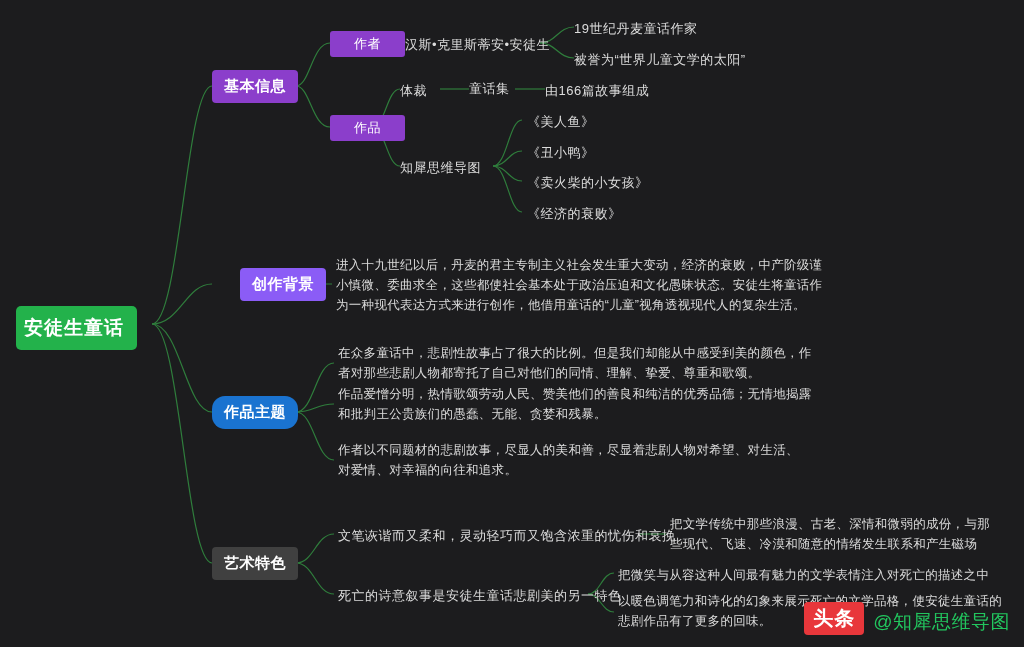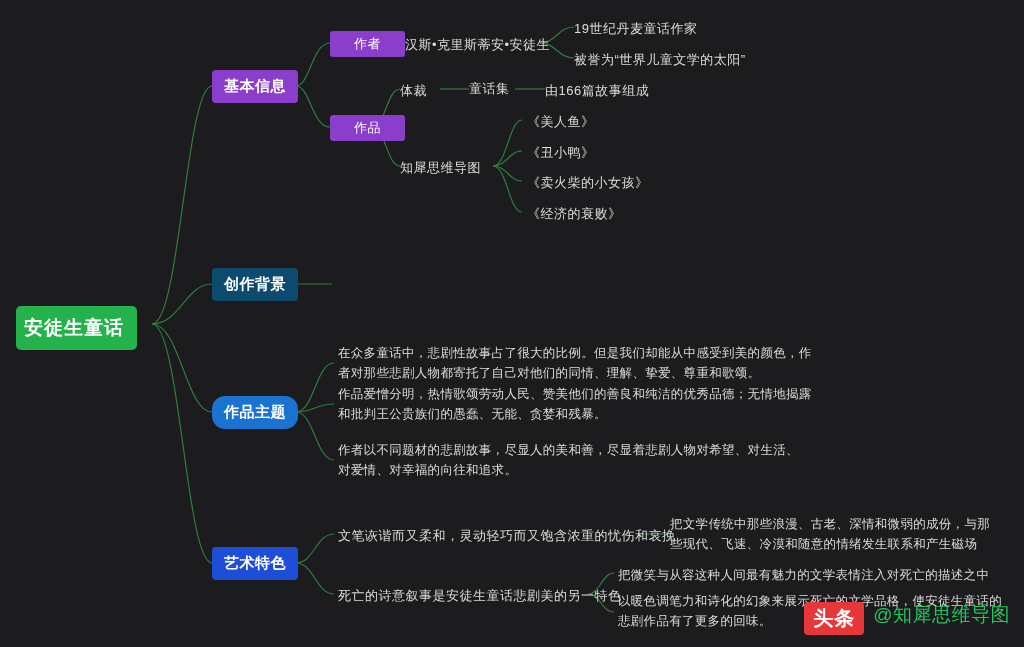--- a/index.html
+++ b/index.html
@@ -46,23 +46,23 @@
   
   .pill {
     color: #ffffff;
     font-size: 15px;
     font-weight: bold;
     border-radius: 4px;
     padding: 7px 12px;
     letter-spacing: .5px;
   }
   .pill.purple  { background: #8b3ecb; }
-  .pill.green   { background: #0c4a6e; }
+  .pill.green   { background: #8b5cf6; margin-left: 28px; }
   .pill.blue    { background: #1a73d0; border-radius: 13px; }
-  .pill.orange  { background: #1d4ed8; }
+  .pill.orange  { background: #404040; }
 
   
   .chip {
     background: #8b3ecb;
     color: #fff;
     font-size: 13px;
     border-radius: 3px;
     padding: 4px 24px;
     letter-spacing: .5px;
   }
@@ -77,21 +77,21 @@
     color: #dcdcdc;
     letter-spacing: .3px;
     white-space: normal;
   }
   
   .watermark {
     position: absolute;
     right: 14px;
     bottom: 12px;
     display: flex;
-    align-items: flex-start;
+    align-items: flex-end;
     gap: 9px;
   }
   .wm-logo {
     background: #e8373b;
     color: #fff;
     font-size: 20px;
     font-weight: bold;
     padding: 3px 9px;
     border-radius: 4px;
     letter-spacing: 1px;
@@ -166,20 +166,21 @@
   <div class="node plain" style="left:400px; top:82px;">体裁</div>
   <div class="node plain" style="left:469px; top:80px;">童话集</div>
   <div class="node plain" style="left:545px; top:82px;">由166篇故事组成</div>
 
   <div class="node plain" style="left:400px; top:159px;">知犀思维导图</div>
   <div class="node plain" style="left:527px; top:113px;">《美人鱼》</div>
   <div class="node plain" style="left:527px; top:144px;">《丑小鸭》</div>
   <div class="node plain" style="left:527px; top:174px;">《卖火柴的小女孩》</div>
   <div class="node plain" style="left:527px; top:205px;">《经济的衰败》</div>
 
+  <div class="node para" style="left:336px; top:255px; width:498px;">进入十九世纪以后，丹麦的君主专制主义社会发生重大变动，经济的衰败，中产阶级谨小慎微、委曲求全，这些都使社会基本处于政治压迫和文化愚昧状态。安徒生将童话作为一种现代表达方式来进行创作，他借用童话的“儿童”视角透视现代人的复杂生活。</div>
 
   <div class="node para" style="left:338px; top:343px; width:480px;">在众多童话中，悲剧性故事占了很大的比例。但是我们却能从中感受到美的颜色，作者对那些悲剧人物都寄托了自己对他们的同情、理解、挚爱、尊重和歌颂。</div>
   <div class="node para" style="left:338px; top:384px; width:480px;">作品爱憎分明，热情歌颂劳动人民、赞美他们的善良和纯洁的优秀品德；无情地揭露和批判王公贵族们的愚蠢、无能、贪婪和残暴。</div>
   <div class="node para" style="left:338px; top:440px; width:470px;">作者以不同题材的悲剧故事，尽显人的美和善，尽显着悲剧人物对希望、对生活、对爱情、对幸福的向往和追求。</div>
 
   <div class="node plain" style="left:338px; top:527px;">文笔诙谐而又柔和，灵动轻巧而又饱含浓重的忧伤和哀挽</div>
   <div class="node para" style="left:670px; top:514px; width:330px;">把文学传统中那些浪漫、古老、深情和微弱的成份，与那些现代、飞速、冷漠和随意的情绪发生联系和产生磁场</div>
 
   <div class="node plain" style="left:338px; top:587px;">死亡的诗意叙事是安徒生童话悲剧美的另一特色</div>
   <div class="node para" style="left:618px; top:565px; width:392px;">把微笑与从容这种人间最有魅力的文学表情注入对死亡的描述之中</div>

